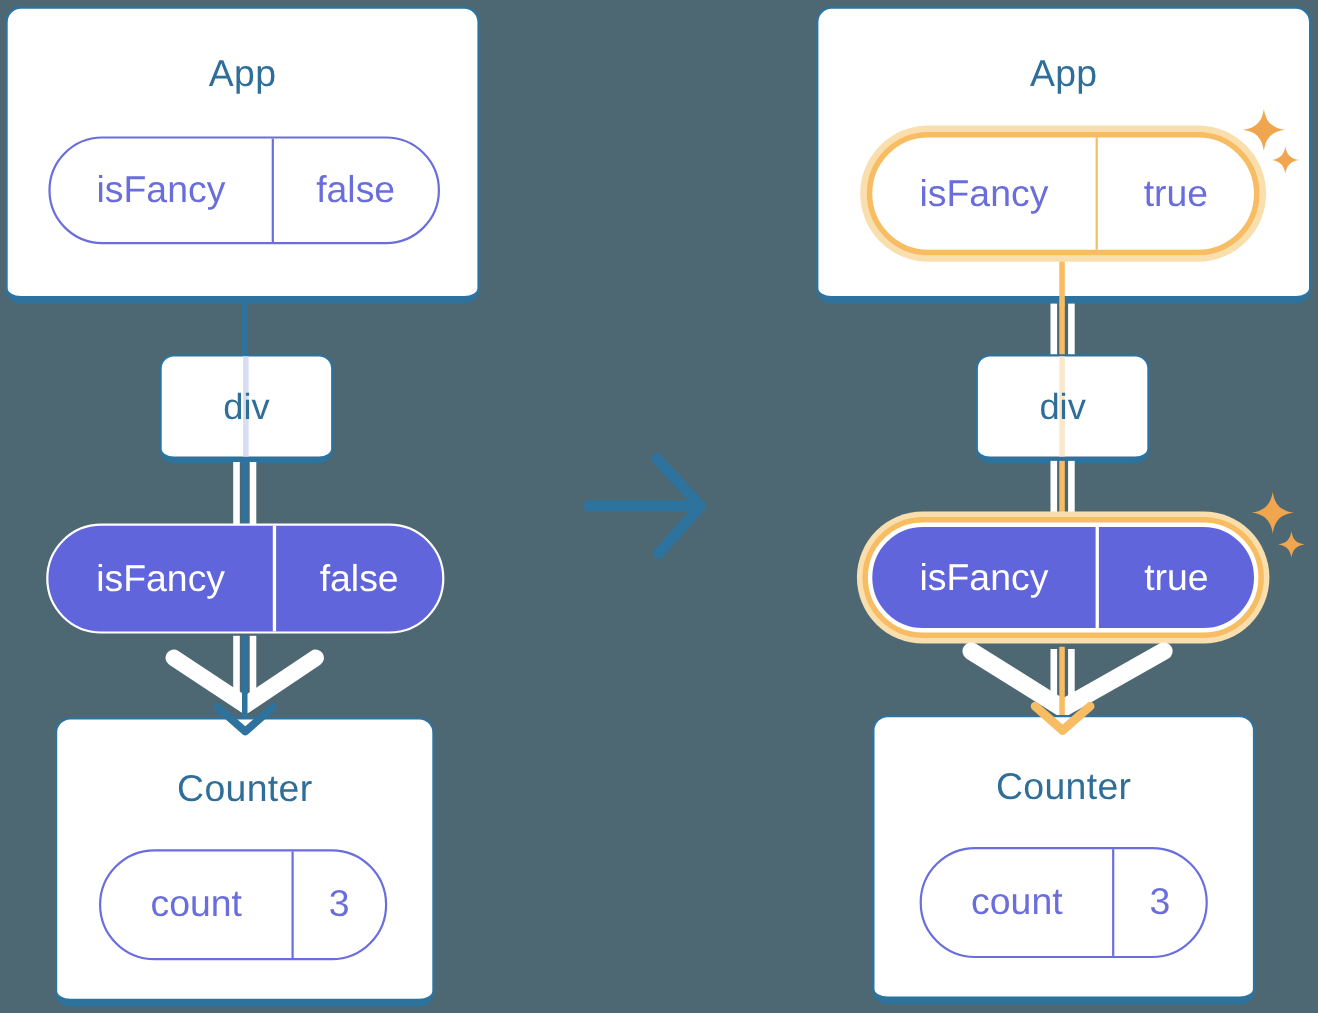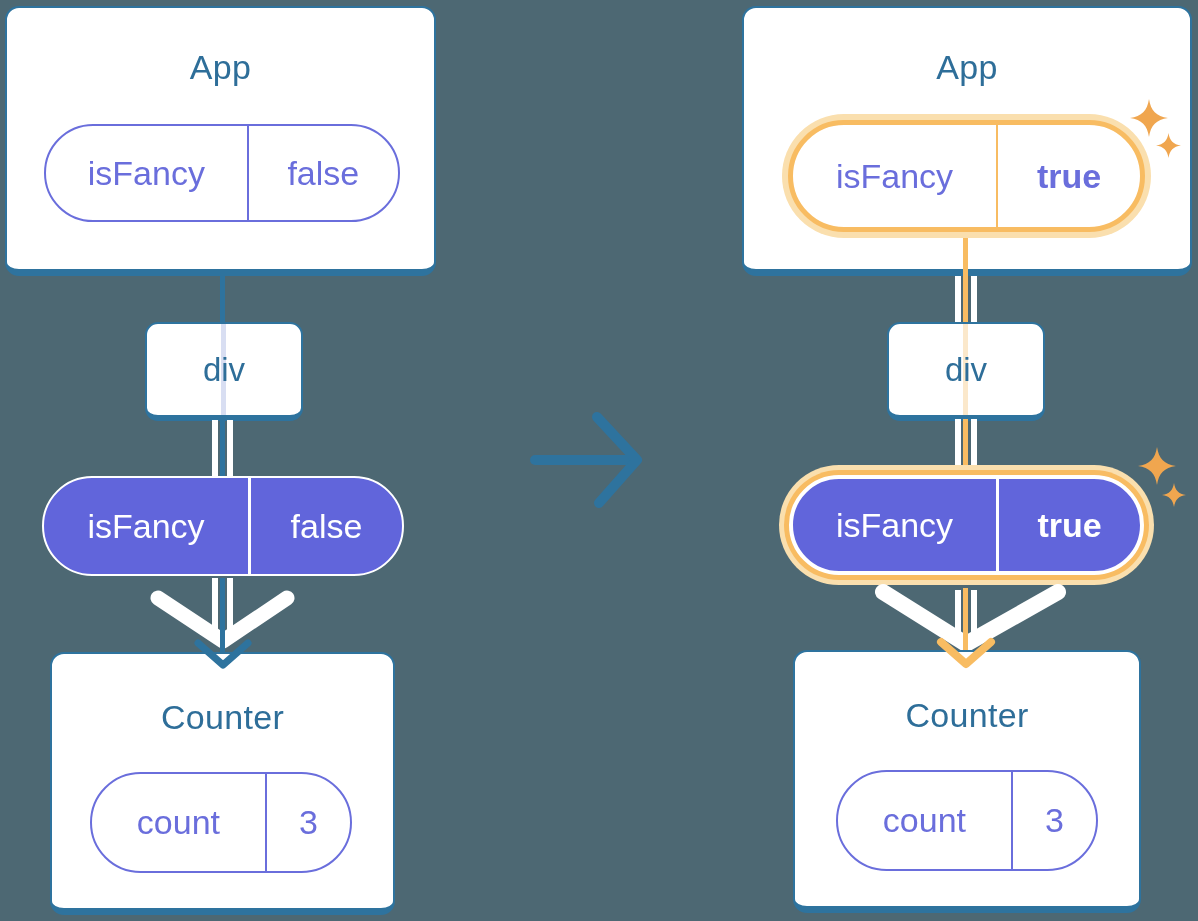--- a/index.html
+++ b/index.html
@@ -41,21 +41,21 @@
   .pill-hot-outline{
     border:5px solid var(--orange);color:var(--purple-stroke);background:#fff;
     box-shadow:0 0 0 6px var(--orange-glow);
   }
   .pill-hot-outline .cell-value{border-left:2.5px solid var(--orange);}
   .pill-hot-solid{
     background:var(--purple-fill);border:4px solid #fff;color:#fff;
     box-shadow:0 0 0 5px var(--orange),0 0 0 10px var(--orange-glow);
   }
   .pill-hot-solid .cell-value{border-left:3px solid #fff;}
-  .bold{font-weight:700;}
+  .bold{font-weight:400;}
   .vline{position:absolute;}
   .blue{background:var(--stroke-blue);}
   .white{background:#fff;}
   .orangebg{background:var(--orange);}
   .lav{background:var(--faded-purple-line);}
   .fadeor{background:var(--faded-orange-line);}
   svg{position:absolute;overflow:visible;}
   .stroke-blue{stroke:var(--stroke-blue);}
   .stroke-white{stroke:#fff;}
   .stroke-orange{stroke:var(--orange);}

